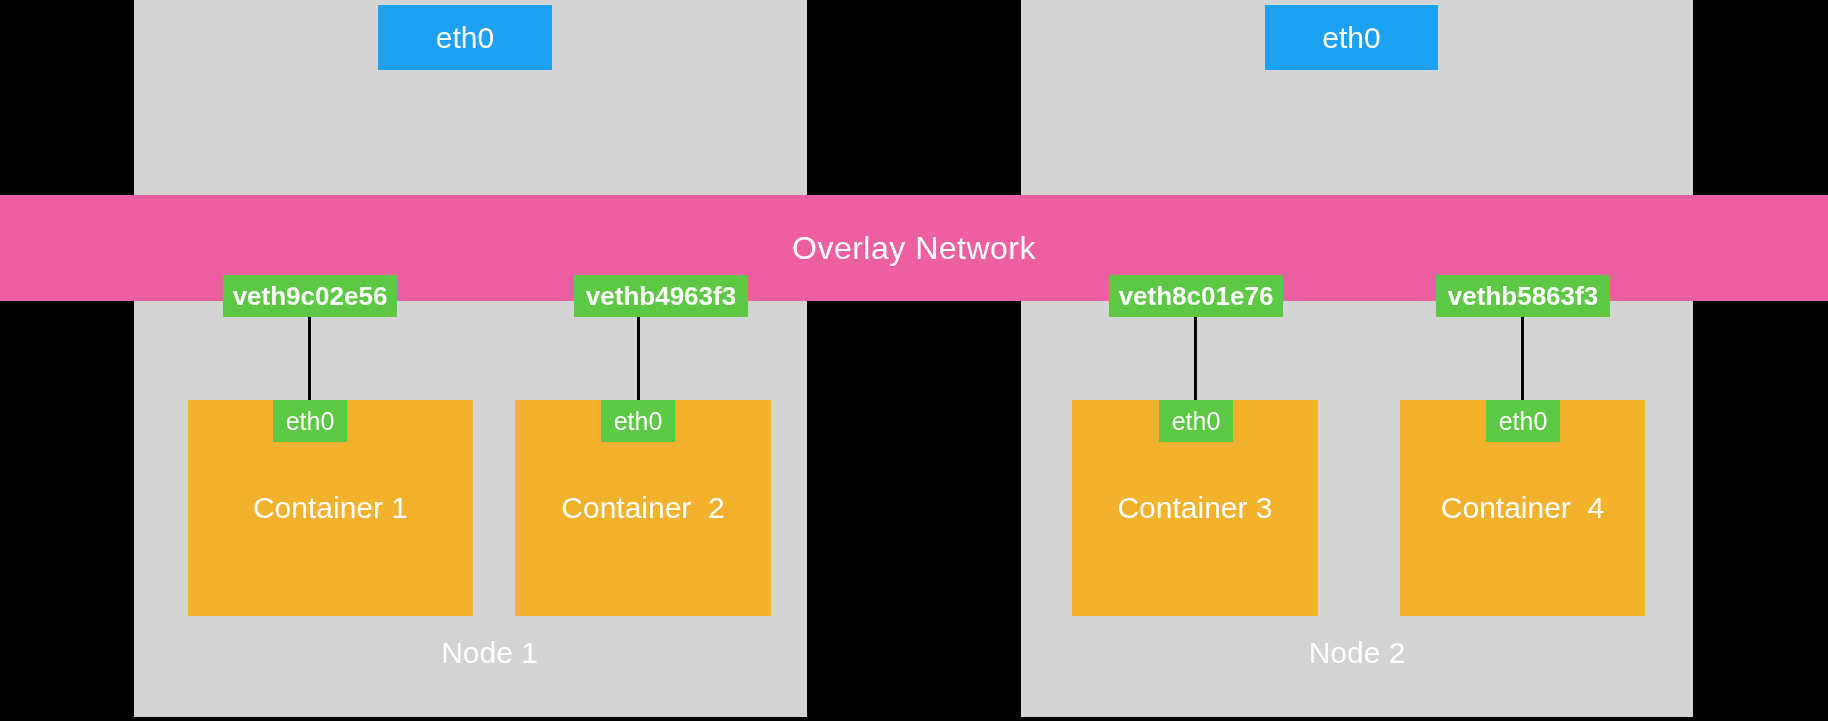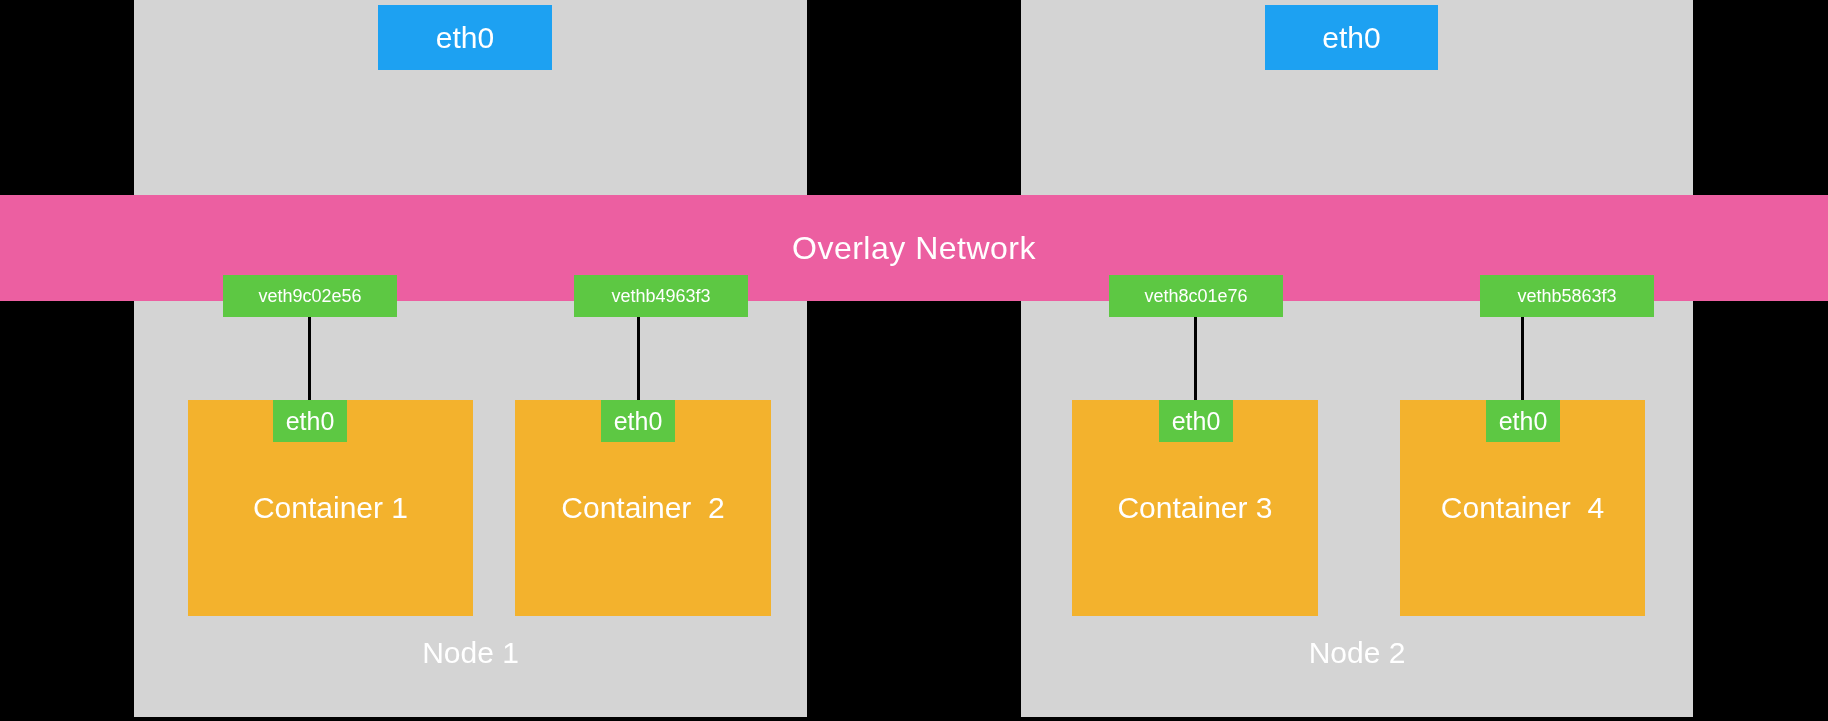--- a/index.html
+++ b/index.html
@@ -53,27 +53,28 @@
 
   .veth-badge {
     position: absolute;
     top: 275px;
     width: 174px;
     height: 42px;
     background: #5DC843;
     display: flex;
     align-items: center;
     justify-content: center;
-    font-size: 18px;
+    font-size: 26px;
     z-index: 3;
+    font-weight: bold;
   }
   #veth1 { left: 223px; }
   #veth2 { left: 552px; margin-left: 22px; }
   #veth3 { left: 1109px; }
-  #veth4 { left: 1436px; margin-left: 44px; }
+  #veth4 { left: 1436px; }
 
   .connector {
     position: absolute;
     top: 316px;
     width: 3px;
     height: 85px;
     background: #000000;
     z-index: 2;
   }
   #conn1 { left: 308px; }
@@ -119,21 +120,21 @@
 
   .node-label {
     position: absolute;
     top: 630px;
     height: 45px;
     line-height: 45px;
     text-align: center;
     font-size: 30px;
     z-index: 3;
   }
-  #node1-label { left: 134px; width: 673px; }
+  #node1-label { left: 134px; width: 673px; padding-left: 19px; }
   #node2-label { left: 1021px; width: 672px; }
 </style>
 </head>
 <body>
 
 <div id="stage">
 
   <div id="node1-box" class="node-box"></div>
   <div id="node2-box" class="node-box"></div>
 

